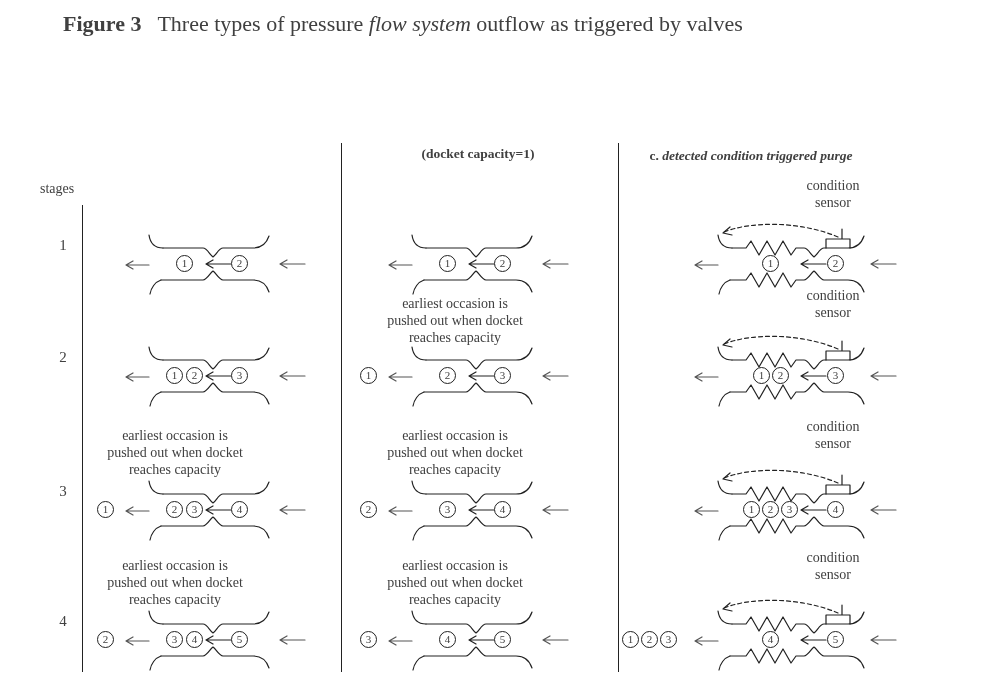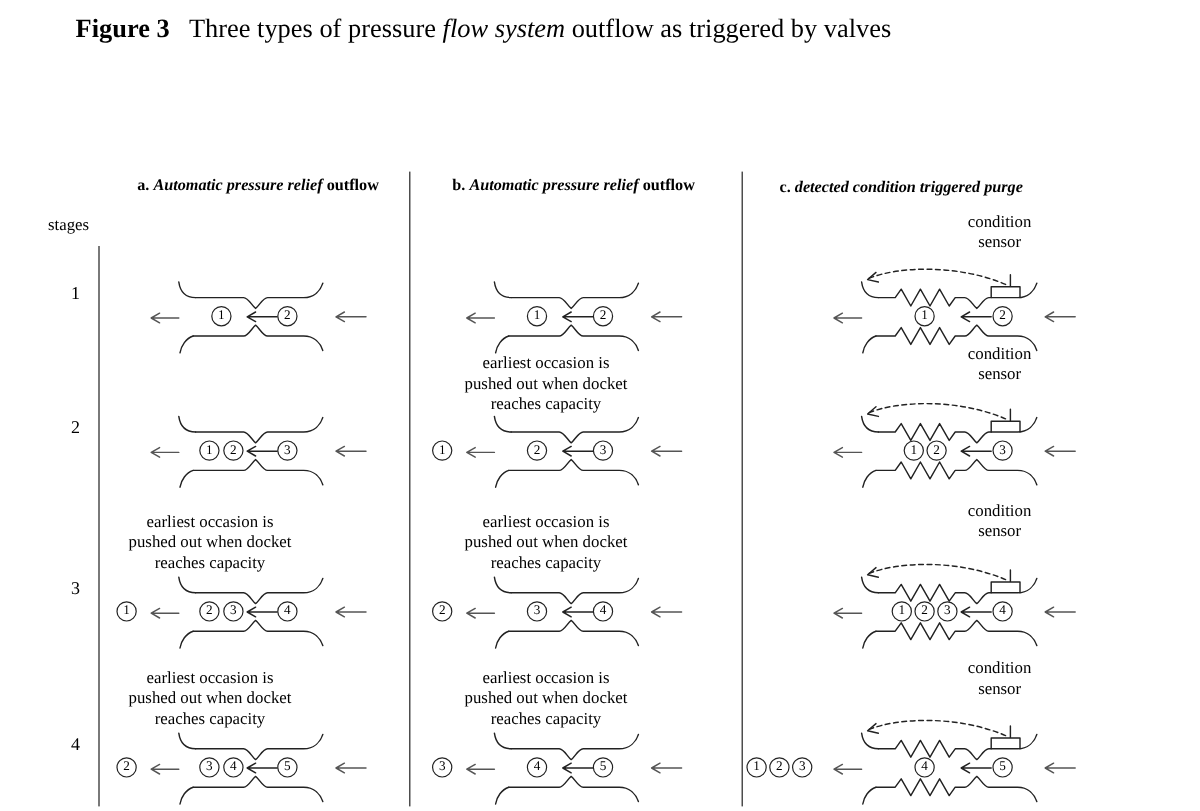--- a/index.html
+++ b/index.html
@@ -1,19 +1,19 @@
 <!DOCTYPE html>
 <html><head>
 <meta charset="utf-8">
 <style>
   * { margin:0; padding:0; box-sizing:border-box; }
   html,body { background:#fff; }
   #page {
     position:relative; width:1000px; height:676px; background:#ffffff;
-    color:#000000; font-family:"Liberation Serif", serif; overflow:hidden;
+    color:#404040; font-family:"Liberation Serif", serif; overflow:hidden;
   }
   .abs { position:absolute; }
   .title-row { left:63px; top:11px; font-size:22px; display:flex; gap:16px; white-space:nowrap; }
   .fig-label { font-weight:bold; }
   .subtitle { left:80px; top:102px; width:690px; text-align:center; font-size:15.5px; white-space:nowrap; }
   .heading { position:absolute; font-size:13.5px; font-weight:bold; text-align:center; line-height:18px; }
   .stages-label { left:40px; top:181px; font-size:14px; }
   .stage-num { position:absolute; left:54px; width:18px; text-align:center; font-size:15px; }
   .vline { position:absolute; width:1px; background:#222; }
   .ann { position:absolute; font-size:14px; line-height:17px; text-align:center; white-space:pre-line; }
@@ -56,24 +56,23 @@
     </defs>
   </svg>
 
   <div class="abs title-row">
     <span class="fig-label">Figure 3</span>
     <span><span>Three types of pressure </span><i>flow system</i><span> outflow as triggered by valves</span></span>
   </div>
 
 
   <div class="heading" style="left:95px;top:145px;width:240px">
-    <div><span>a. </span><i>Automatic pressure relief</i><span> outflow</span></div>
   </div>
   <div class="heading" style="left:358px;top:145px;width:240px">
-    <div><span>b. </span><i>Automatic pressure relief</i><span> outflow</span></div>
+    <div>(docket capacity=1)</div>
   </div>
   <div class="heading" style="left:622px;top:147px;width:258px">
     <div><span>c. </span><i>detected condition triggered purge</i></div>
   </div>
 
   <div class="abs stages-label">stages</div>
   <div class="stage-num" style="top:237px">1</div>
   <div class="stage-num" style="top:349px">2</div>
   <div class="stage-num" style="top:483px">3</div>
   <div class="stage-num" style="top:613px">4</div>

